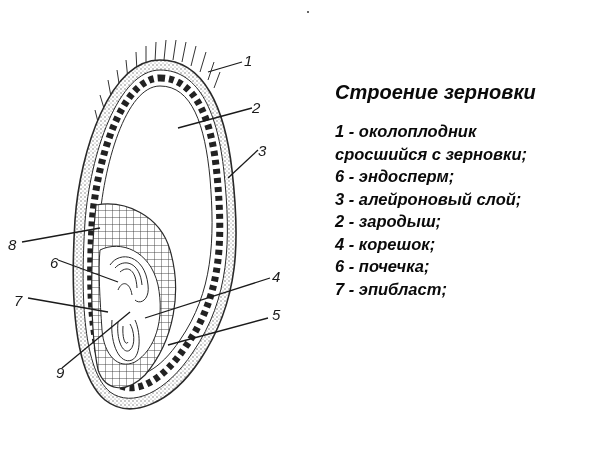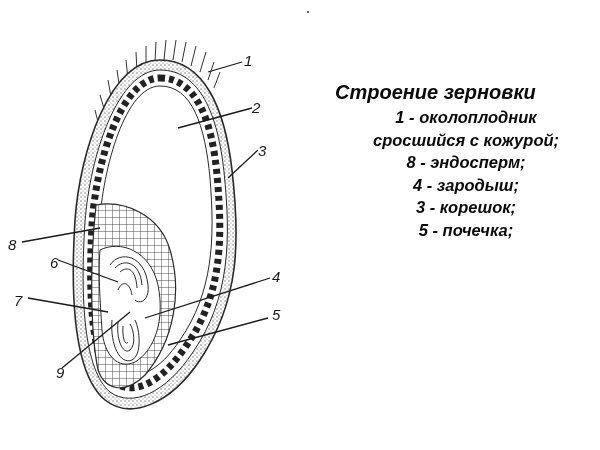--- a/index.html
+++ b/index.html
@@ -1,21 +1,21 @@
 <!DOCTYPE html>
 <html><head>
 <meta charset="utf-8">
 <style>
   html, body { margin: 0; padding: 0; background: #ffffff; }
   body { width: 600px; height: 450px; position: relative; overflow: hidden; font-family: "Liberation Sans", sans-serif; }
   #diagram { position: absolute; left: 0; top: 0; width: 330px; height: 450px; }
   .lbl { font-family: "Liberation Sans", sans-serif; font-style: italic; font-size: 15px; fill: #1a1a1a; }
   #legend { position: absolute; left: 335px; top: 80px; width: 262px; color: #0a0a0a; font-weight: bold; font-style: italic; }
-  #legend .title { font-size: 20px; line-height: 24px; margin-bottom: 2px; }
-  #legend .item { font-size: 16.5px; line-height: 22.5px; text-align: center; }
+  #legend .title { font-size: 20px; line-height: 24px; margin-bottom: 16px; }
+  #legend .item { font-size: 16.5px; line-height: 22.5px; }
 </style>
 </head>
 <body>
 
 <svg id="diagram" viewBox="0 0 330 450" xmlns="http://www.w3.org/2000/svg">
   <defs>
     <pattern id="stip" width="4" height="4" patternUnits="userSpaceOnUse">
       <rect width="4" height="4" fill="#ffffff"></rect>
       <circle cx="1" cy="1" r="0.7" fill="#6a6a6a"></circle>
       <circle cx="3" cy="3" r="0.6" fill="#8a8a8a"></circle>
@@ -79,18 +79,20 @@
   <text class="lbl" x="56" y="378">9</text>
 
   <circle cx="308" cy="12" r="1" fill="#333"></circle>
 </svg>
 
 <div id="legend">
   <div class="title">
     <div>Строение зерновки</div>
   </div>
   <div class="item">1 - околоплодник</div>
-  <div class="item">сросшийся с кожурой;</div>
-  <div class="item">8 - эндосперм;</div>
-  <div class="item">4 - зародыш;</div>
-  <div class="item">3 - корешок;</div>
-  <div class="item">5 - почечка;</div>
+  <div class="item">сросшийся с зерновки;</div>
+  <div class="item">6 - эндосперм;</div>
+  <div class="item">3 - алейроновый слой;</div>
+  <div class="item">2 - зародыш;</div>
+  <div class="item">4 - корешок;</div>
+  <div class="item">6 - почечка;</div>
+  <div class="item">7 - эпибласт;</div>
 </div>
 
 </body></html>

